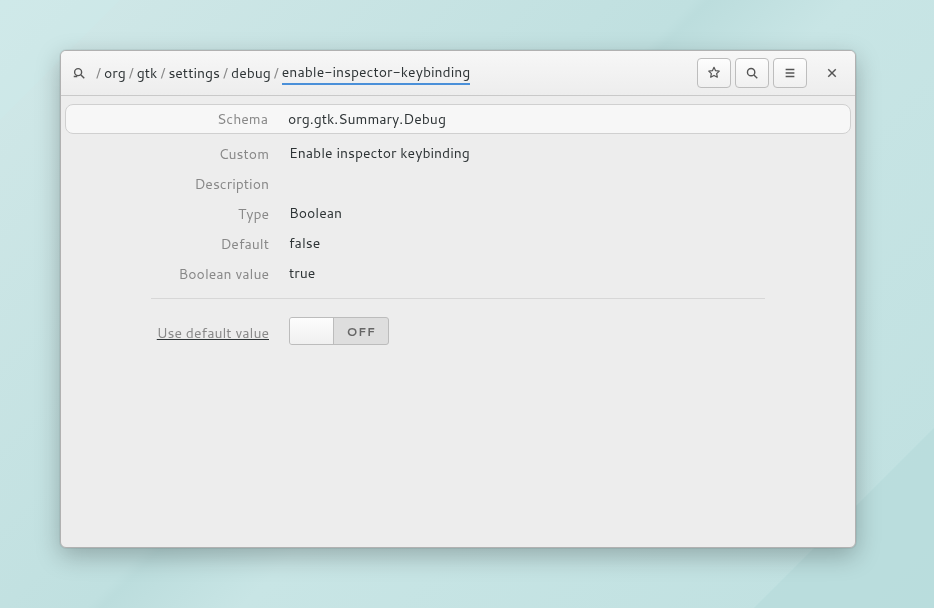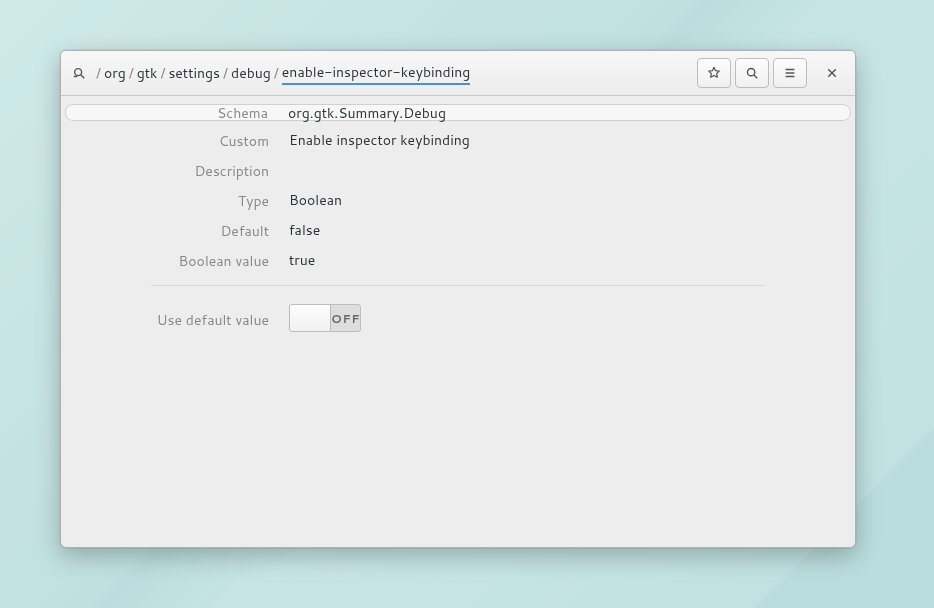--- a/index.html
+++ b/index.html
@@ -99,21 +99,21 @@
     padding: 0 0 20px 0;
   }
 
   .schema-row {
     display: flex;
     align-items: center;
     border: 1px solid #d0d0d0;
     border-radius: 8px;
     background: #f7f7f7;
     margin: 8px 4px 0 4px;
-    height: 17px;
+    height: 30px;
   }
   .label-col {
     width: 214px;
     text-align: right;
     padding-right: 12px;
     color: #888;
     font-size: 14px;
   }
   .value-col {
     padding-left: 8px;
@@ -132,21 +132,21 @@
   .divider {
     height: 1px;
     background: #d7d7d7;
     margin: 14px 90px 10px 90px;
   }
 
   
   .switch {
     display: inline-flex;
     align-items: center;
-    width: 72px; height: 28px;
+    width: 100px; height: 28px;
     border: 1px solid #bcbcbc;
     border-radius: 3px;
     background: #dedede;
     position: relative;
     cursor: pointer;
     overflow: hidden;
   }
   .switch .knob {
     width: 44px; height: 100%;
     background: linear-gradient(#fdfdfd,#f0f0f0);
@@ -181,20 +181,21 @@
   .linked button + button { border-left: 1px solid #bcbcbc; }
   .linked button.active {
     background: #d9d9d9;
     box-shadow: inset 0 1px 3px rgba(0,0,0,.2);
   }
 
   .form-row {
     display: flex;
     align-items: center;
     padding: 8px 6px 0 6px;
+    text-decoration: underline;
   }
 </style>
 </head>
 <body>
 
 <div class="bg-tri1"></div>
 <div class="bg-tri2"></div>
 
 <div class="window">
 

